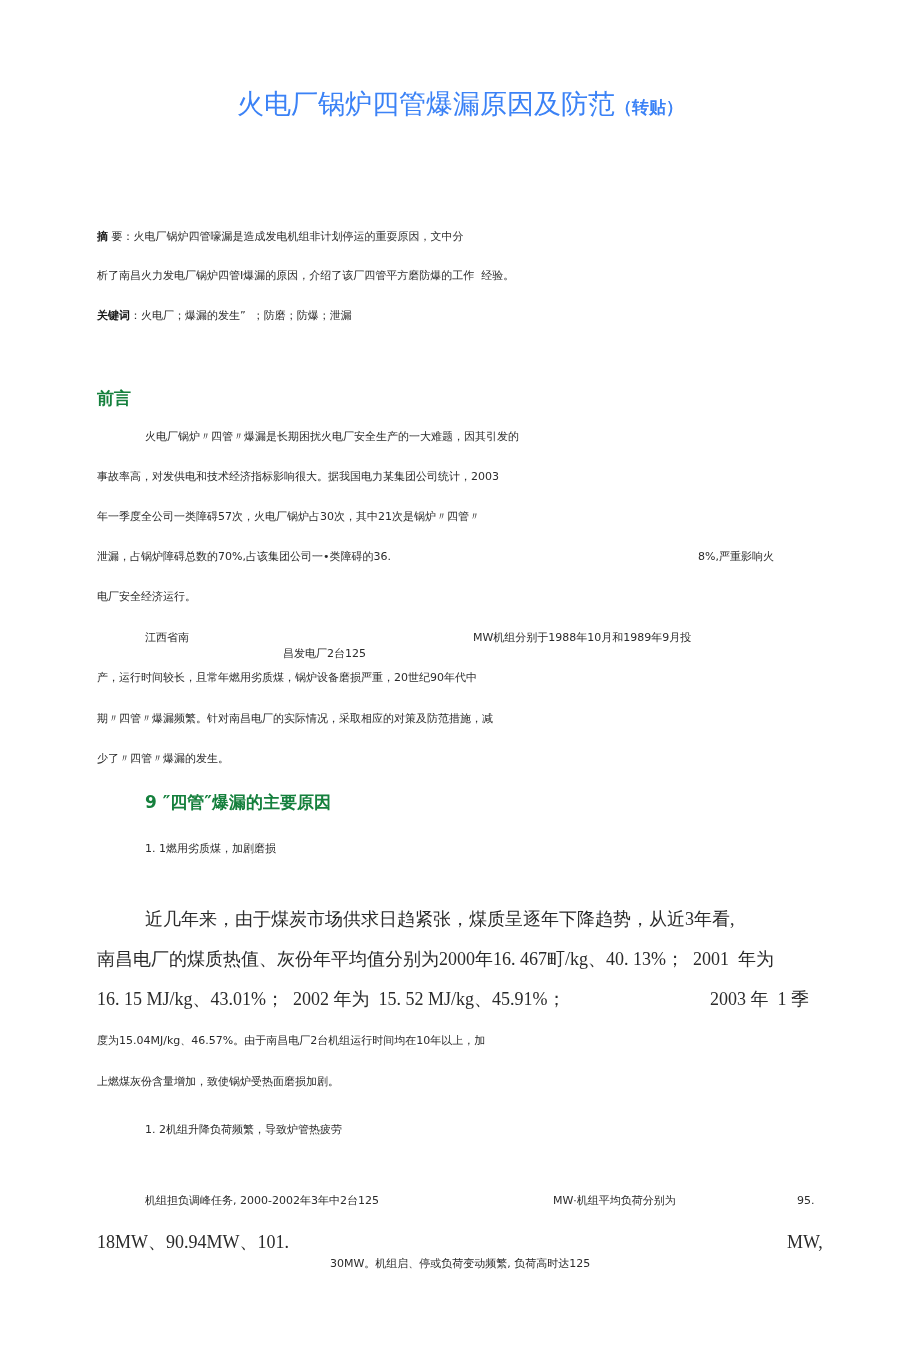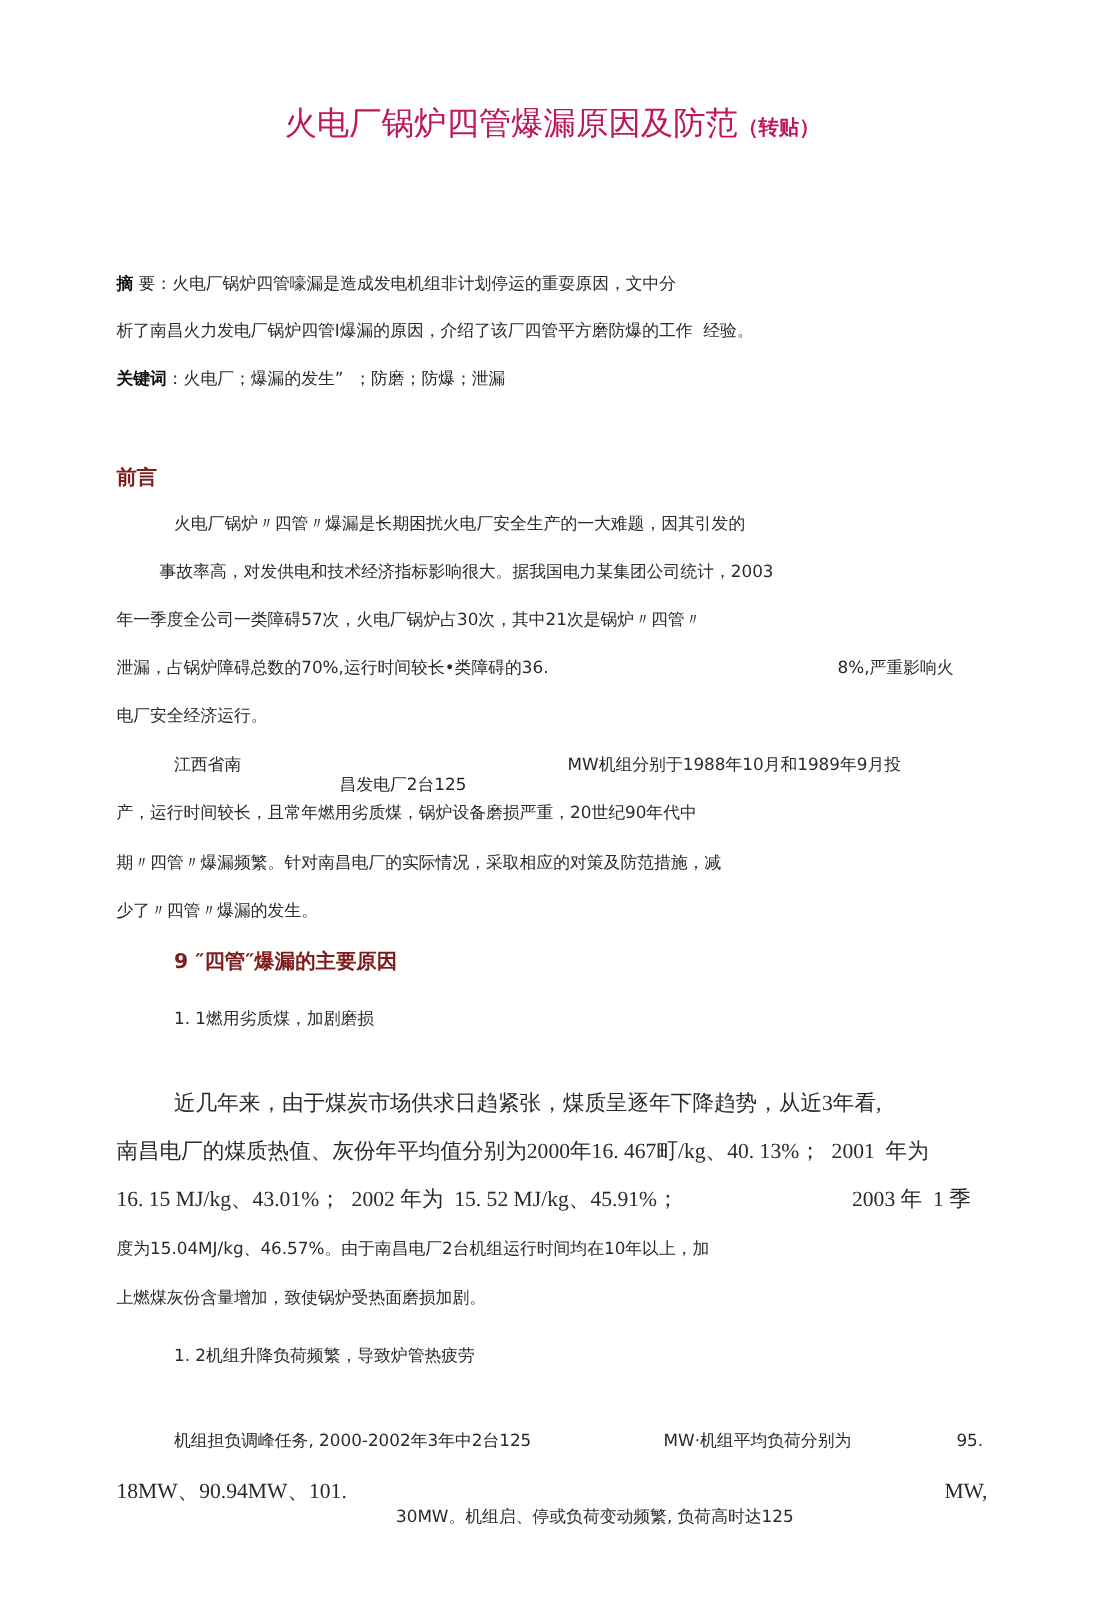--- a/index.html
+++ b/index.html
@@ -2,47 +2,47 @@
 <html><head>
 <meta charset="utf-8">
 <style>
   html, body { margin: 0; padding: 0; background: #ffffff; }
   body {
     width: 920px; height: 1351px; position: relative; overflow: hidden;
     font-family: "DejaVu Sans", "Liberation Sans", sans-serif;
     color: #222222;
   }
   .line {
-    position: absolute; white-space: pre; font-size: 14px; line-height: 22px;
+    position: absolute; white-space: pre; font-size: 11px; line-height: 22px;
     color: #2a2a2a;
   }
   .serif { font-family: "Liberation Serif", "DejaVu Serif", serif; }
   .title {
     position: absolute; left: 0; width: 920px; top: 86px; text-align: center;
-    font-size: 27px; line-height: 36px; color: #be185d; white-space: pre;
+    font-size: 27px; line-height: 36px; color: #3b82f6; white-space: pre;
   }
   .title .sub { font-size: 17px; font-weight: bold; }
   .b { font-weight: bold; color: #111; }
   .heading { font-weight: bold; color: #111; }
-  .sec { position: absolute; white-space: pre; font-size: 17px; line-height: 22px; color: #7f1d1d; }
+  .sec { position: absolute; white-space: pre; font-size: 17px; line-height: 22px; color: #15803d; }
 </style>
 </head>
 <body>
 
 <div class="title"><span>火电厂锅炉四管爆漏原因及防范</span><span class="sub">（转贴）</span></div>
 
 <div class="line" style="left:97px; top:226px;"><span class="b">摘</span> <span>要</span><span>：火电厂锅炉四管嚎漏是造成发电机组非计划停运的重耍原因，文中分</span></div>
 <div class="line" style="left:97px; top:265px;">析了南昌火力发电厂锅炉四管I爆漏的原因，介绍了该厂四管平方磨防爆的工作  经验。</div>
 <div class="line" style="left:97px; top:305px;"><span class="b">关键词</span><span>：火电厂；爆漏的发生”  ；防磨；防爆；泄漏</span></div>
 
 <div class="sec heading" style="left:97px; top:387px;">前言</div>
 <div class="line" style="left:145px; top:426px;">火电厂锅炉〃四管〃爆漏是长期困扰火电厂安全生产的一大难题，因其引发的</div>
-<div class="line" style="left:97px; top:466px;margin-left:36px;">事故率高，对发供电和技术经济指标影响很大。据我国电力某集团公司统计，2003</div>
+<div class="line" style="left:97px; top:466px;">事故率高，对发供电和技术经济指标影响很大。据我国电力某集团公司统计，2003</div>
 <div class="line" style="left:97px; top:506px;">年一季度全公司一类障碍57次，火电厂锅炉占30次，其中21次是锅炉〃四管〃</div>
-<div class="line" style="left:97px; top:546px;">泄漏，占锅炉障碍总数的70%,运行时间较长•类障碍的36.</div>
+<div class="line" style="left:97px; top:546px;">泄漏，占锅炉障碍总数的70%,占该集团公司一•类障碍的36.</div>
 <div class="line" style="left:698px; top:546px;">8%,严重影响火</div>
 <div class="line" style="left:97px; top:586px;">电厂安全经济运行。</div>
 
 <div class="line" style="left:145px; top:627px;">江西省南</div>
 <div class="line" style="left:283px; top:627px;margin-top:16px;">昌发电厂2台125</div>
 <div class="line" style="left:473px; top:627px;text-align:right;">MW机组分别于1988年10月和1989年9月投</div>
 <div class="line" style="left:97px; top:667px;">产，运行时间较长，且常年燃用劣质煤，锅炉设备磨损严重，20世纪90年代中</div>
 <div class="line" style="left:97px; top:708px;">期〃四管〃爆漏频繁。针对南昌电厂的实际情况，采取相应的对策及防范措施，减</div>
 <div class="line" style="left:97px; top:748px;">少了〃四管〃爆漏的发生。</div>
 

